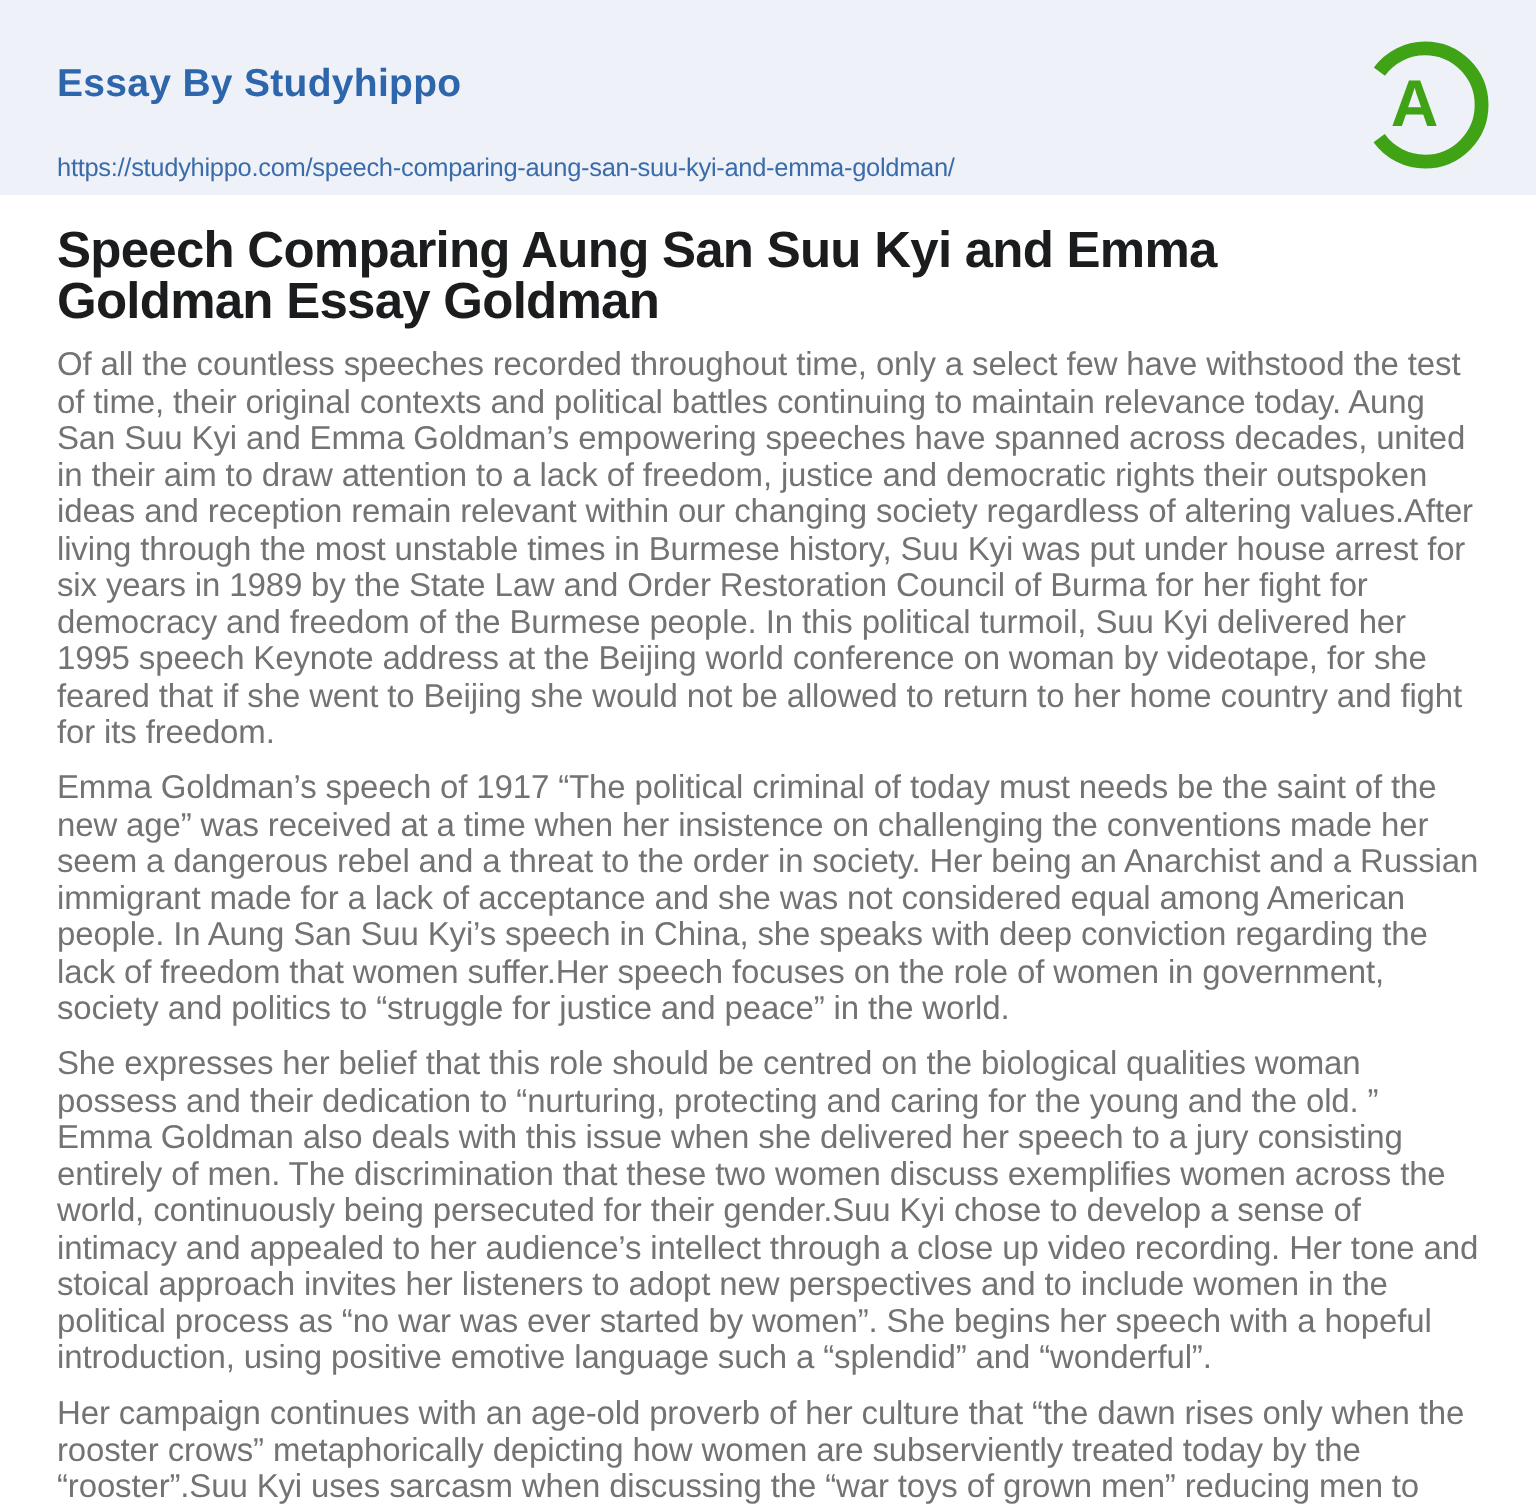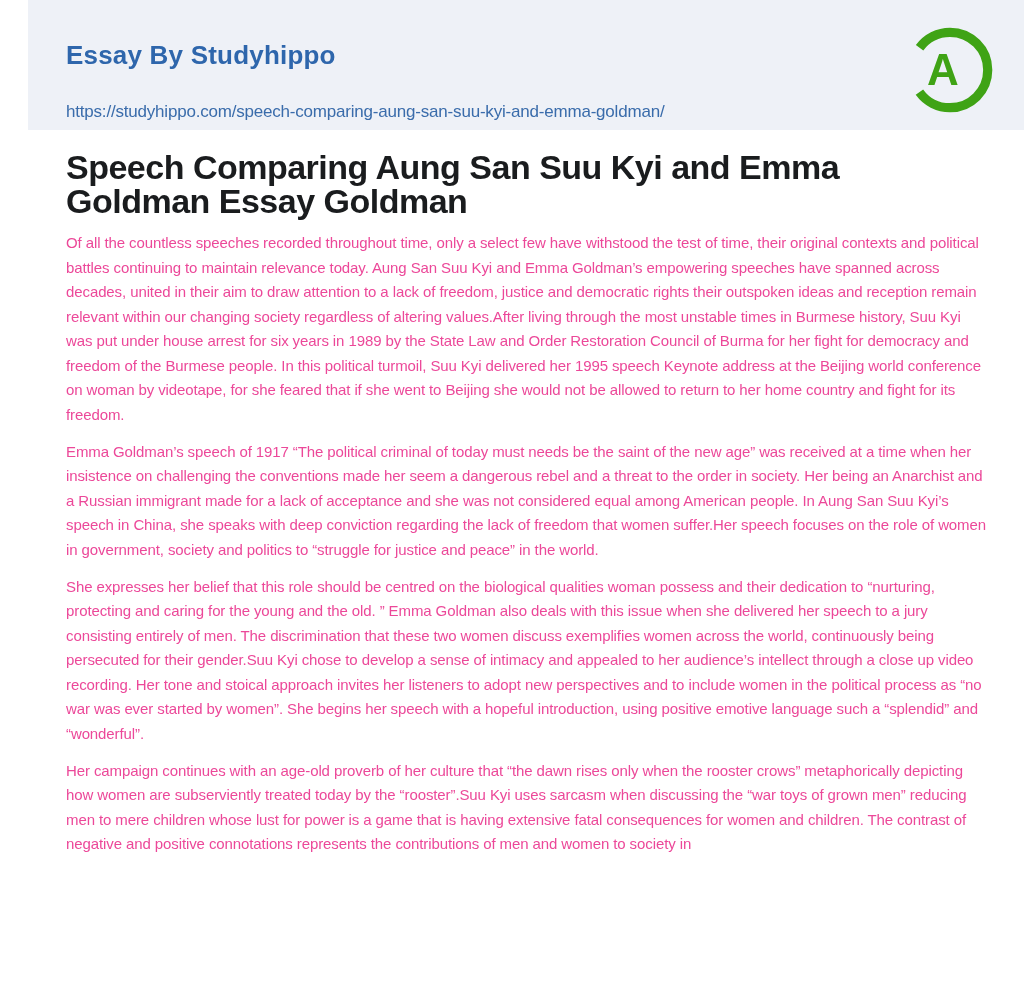--- a/index.html
+++ b/index.html
@@ -6,21 +6,20 @@
   html, body {
     background: #ffffff;
     font-family: "Liberation Sans", sans-serif;
   }
   .page {
     width: 1024px;
     height: 1005px;
     background: #ffffff;
     overflow: hidden;
     position: relative;
-    padding-left: 28px;
   }
   
   .site-header {
     background: #eef1f7;
     height: 130px;
     width: 100%;
     display: flex;
     align-items: flex-start;
     justify-content: space-between;
     padding: 40px 28px 0 38px;
@@ -68,22 +67,22 @@
   .essay-title {
     color: #1a1c1e;
     font-size: 34px;
     line-height: 34px;
     font-weight: 700;
     letter-spacing: -0.5px;
     margin-bottom: 13px;
   }
   .essay-title span { display: block; }
   .essay-body p {
-    color: #ec4899;
-    font-size: 15px;
+    color: #737373;
+    font-size: 22px;
     line-height: 24.5px;
     letter-spacing: -0.1px;
     margin: 0 0 12.5px 0;
     max-width: 948px;
   }
 </style>
 </head>
 <body>
 
 <div class="page">

